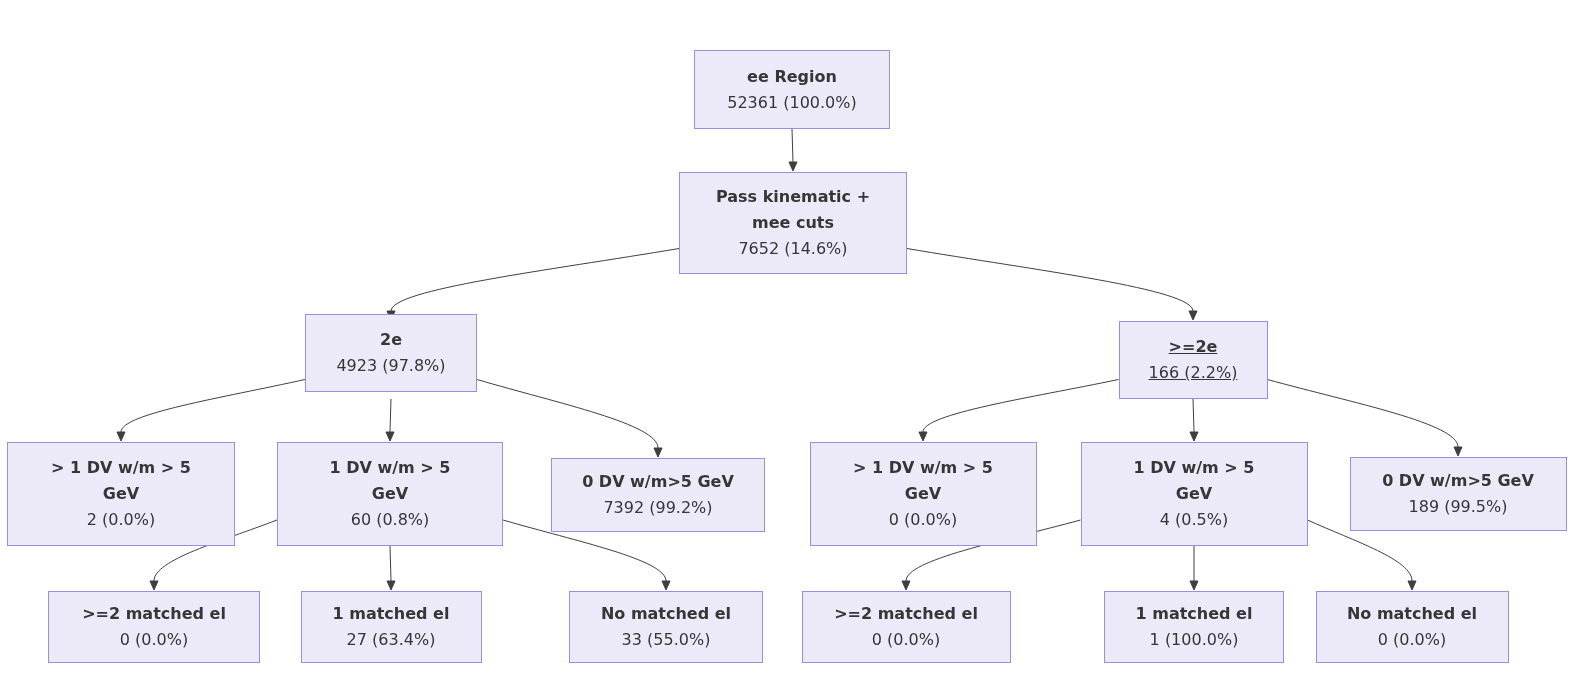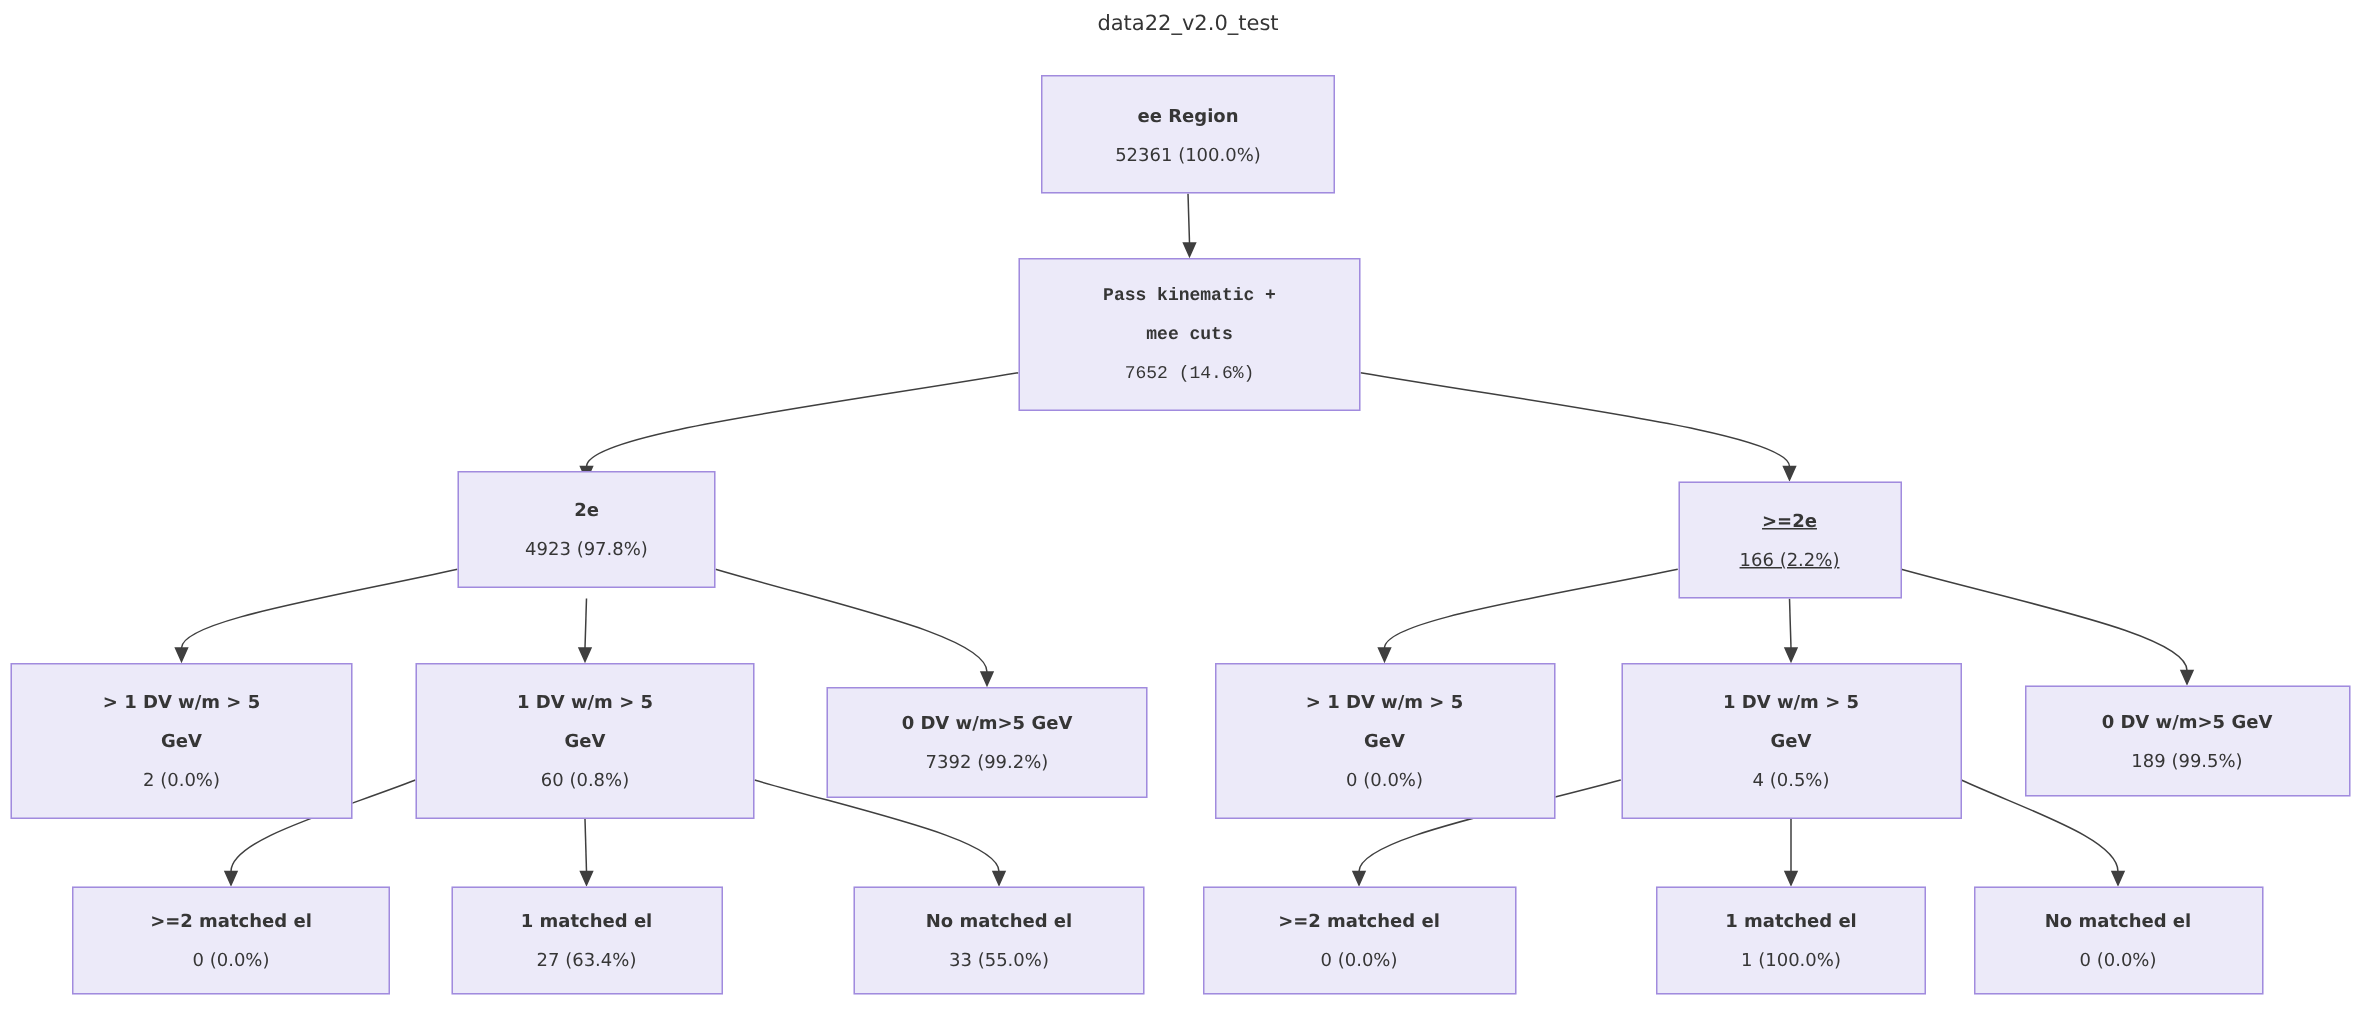--- a/index.html
+++ b/index.html
@@ -42,37 +42,36 @@
     position: absolute;
     box-sizing: border-box;
     background: var(--node-fill, #eceaf9);
     border: 1px solid var(--node-border, #a18bde);
     display: flex;
     flex-direction: column;
     align-items: center;
     justify-content: center;
     text-align: center;
     color: var(--text, #363636);
-    font-size: 12px;
+    font-size: 16px;
     line-height: 26px;
   }
   .node-label {
     font-weight: bold;
     white-space: pre-line;
   }
   .node-value {
     font-weight: normal;
     white-space: pre;
   }
 </style>
 </head>
 <body>
 
 <div id="canvas">
-  <div id="diagram-title">data22_v2.0_test</div>
   <svg id="edges" width="1584" height="681" viewBox="0 0 1584 681">
       <path d="M 792 129 L 793 162"></path>
       <polygon class="arrowhead" points="789,162 797,162 793,171"></polygon>
       <path d="M 679 248.5 C 549.4 270.375, 391 289.125, 391 311"></path>
       <polygon class="arrowhead" points="387,311 395,311 391,320"></polygon>
       <path d="M 907 248.5 C 1035.7 270.375, 1193 289.125, 1193 311"></path>
       <polygon class="arrowhead" points="1189,311 1197,311 1193,320"></polygon>
       <path d="M 305 379.5 C 222.2 397.875, 121 413.625, 121 432"></path>
       <polygon class="arrowhead" points="117,432 125,432 121,441"></polygon>
       <path d="M 391 399 L 390 432"></path>
@@ -96,21 +95,21 @@
       <path d="M 1194 546 L 1194 581"></path>
       <polygon class="arrowhead" points="1190,581 1198,581 1194,590"></polygon>
       <path d="M 1307.5 520 C 1354.525 541.35, 1412 559.65, 1412 581"></path>
       <polygon class="arrowhead" points="1408,581 1416,581 1412,590"></polygon>
     </svg>
   <div id="nodes">
       <div class="node" style="left: 694px; top: 50px; width: 196px; height: 79px;">
         <div class="node-label">ee Region</div>
         <div class="node-value">52361 (100.0%)</div>
       </div>
-      <div class="node" style="left: 679px; top: 172px; width: 228px; height: 102px; font-family: Liberation Mono, monospace;">
+      <div class="node" style="left: 679px; top: 172px; width: 228px; height: 102px;">
         <div class="node-label">Pass kinematic +
 mee cuts</div>
         <div class="node-value">7652 (14.6%)</div>
       </div>
       <div class="node" style="left: 305px; top: 314px; width: 172px; height: 78px;">
         <div class="node-label">2e</div>
         <div class="node-value">4923 (97.8%)</div>
       </div>
       <div class="node" style="left: 1118.5px; top: 321px; width: 149px; height: 78px; text-decoration: underline;">
         <div class="node-label">&gt;=2e</div>

